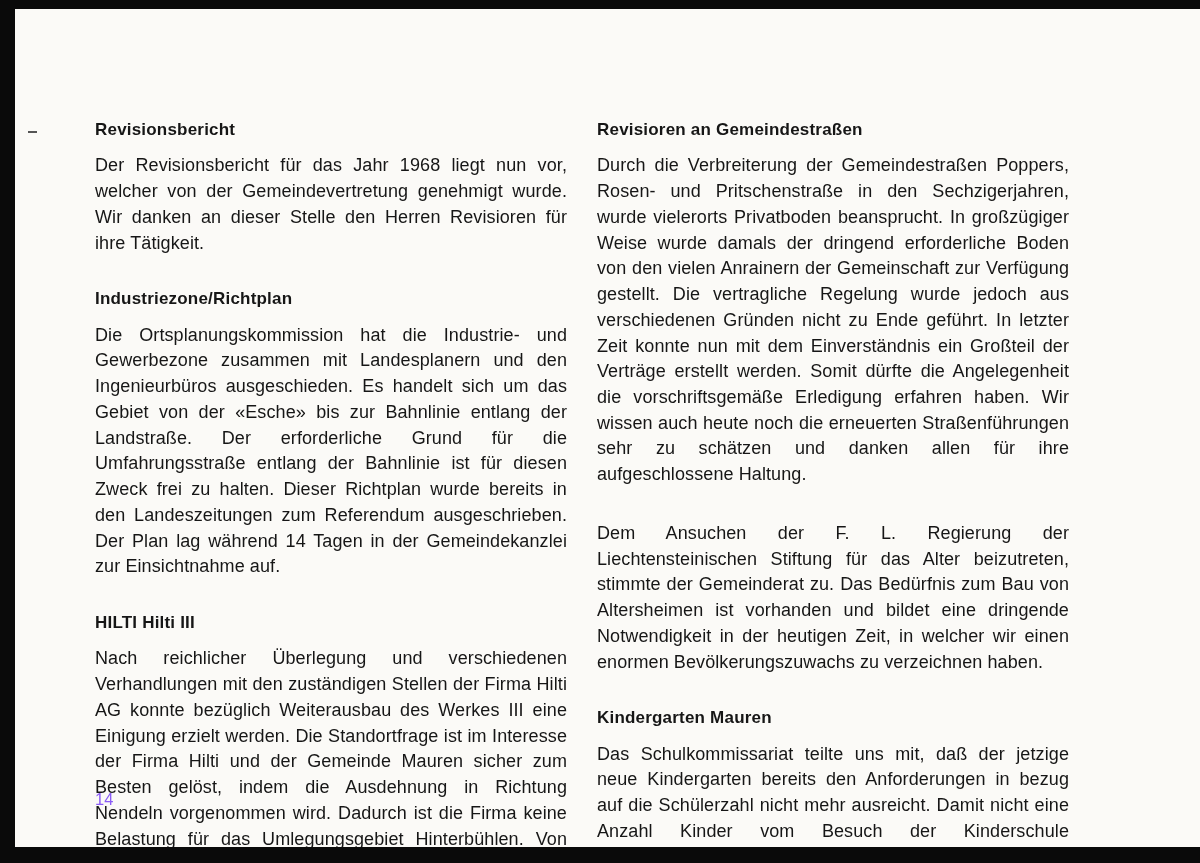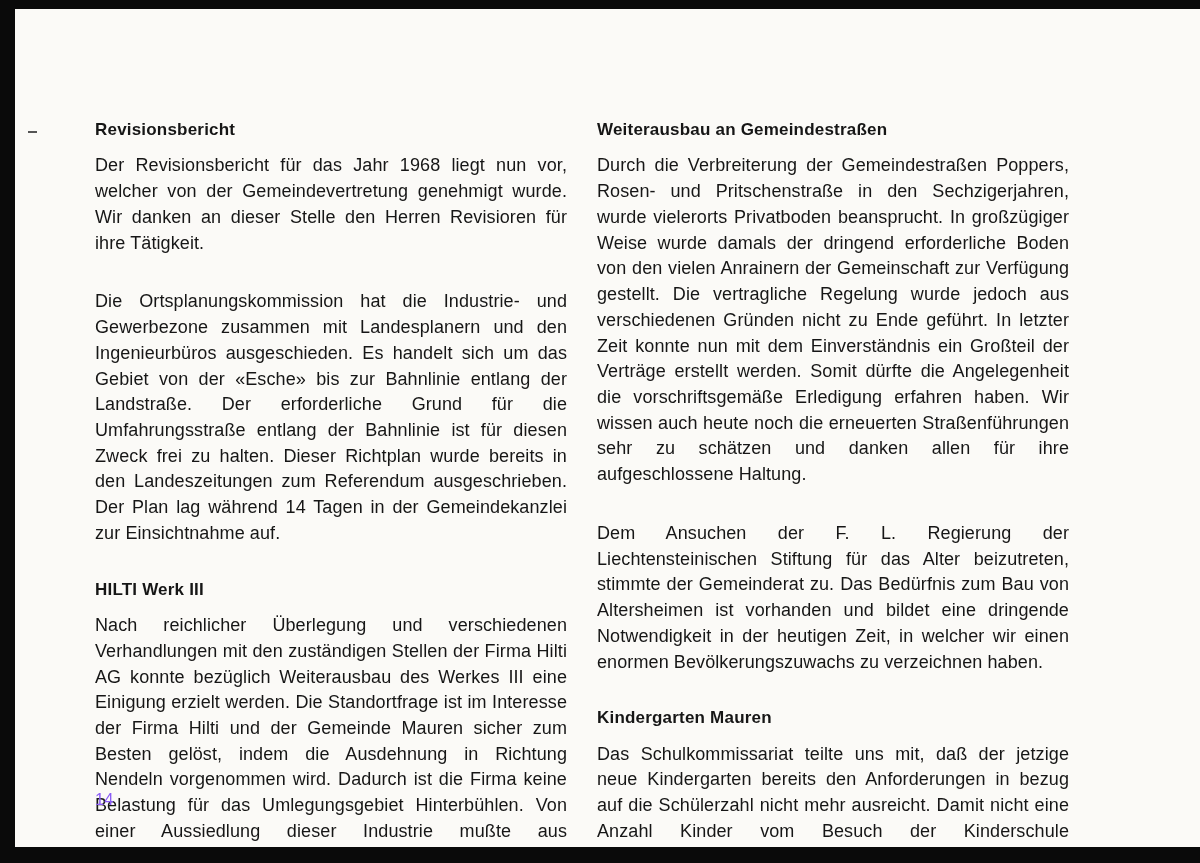--- a/index.html
+++ b/index.html
@@ -80,31 +80,32 @@
 
 <div class="page">
   <div class="columns">
 
     <div class="col">
       <div class="section">
         <h3>Revisionsbericht</h3>
         <p>Der Revisionsbericht für das Jahr 1968 liegt nun vor, welcher von der Gemeindevertretung genehmigt wurde. Wir danken an dieser Stelle den Herren Revisioren für ihre Tätigkeit.</p>
       </div>
       <div class="section">
+        <h3>Industriezone/Richtplan</h3>
         <p>Die Ortsplanungskommission hat die Industrie- und Gewerbezone zusammen mit Landesplanern und den Ingenieurbüros ausgeschieden. Es handelt sich um das Gebiet von der «Esche» bis zur Bahnlinie entlang der Landstraße. Der erforderliche Grund für die Umfahrungsstraße entlang der Bahnlinie ist für diesen Zweck frei zu halten. Dieser Richtplan wurde bereits in den Landeszeitungen zum Referendum ausgeschrieben. Der Plan lag während 14 Tagen in der Gemeindekanzlei zur Einsichtnahme auf.</p>
       </div>
       <div class="section">
-        <h3>HILTI Werk III</h3>
+        <h3>HILTI Hilti III</h3>
         <p>Nach reichlicher Überlegung und verschiedenen Verhandlungen mit den zuständigen Stellen der Firma Hilti AG konnte bezüglich Weiterausbau des Werkes III eine Einigung erzielt werden. Die Standortfrage ist im Interesse der Firma Hilti und der Gemeinde Mauren sicher zum Besten gelöst, indem die Ausdehnung in Richtung Nendeln vorgenommen wird. Dadurch ist die Firma keine Belastung für das Umlegungsgebiet Hinterbühlen. Von einer Aussiedlung dieser Industrie mußte aus verschiedenen Gründen abgesehen werden.</p>
       </div>
     </div>
 
     <div class="col">
       <div class="section">
-        <h3>Weiterausbau an Gemeindestraßen</h3>
+        <h3>Revisioren an Gemeindestraßen</h3>
         <p>Durch die Verbreiterung der Gemeindestraßen Poppers, Rosen- und Pritschenstraße in den Sechzigerjahren, wurde vielerorts Privatboden beansprucht. In großzügiger Weise wurde damals der dringend erforderliche Boden von den vielen Anrainern der Gemeinschaft zur Verfügung gestellt. Die vertragliche Regelung wurde jedoch aus verschiedenen Gründen nicht zu Ende geführt. In letzter Zeit konnte nun mit dem Einverständnis ein Großteil der Verträge erstellt werden. Somit dürfte die Angelegenheit die vorschriftsgemäße Erledigung erfahren haben. Wir wissen auch heute noch die erneuerten Straßenführungen sehr zu schätzen und danken allen für ihre aufgeschlossene Haltung.</p>
       </div>
       <div class="section">
         <p>Dem Ansuchen der F. L. Regierung der Liechtensteinischen Stiftung für das Alter beizutreten, stimmte der Gemeinderat zu. Das Bedürfnis zum Bau von Altersheimen ist vorhanden und bildet eine dringende Notwendigkeit in der heutigen Zeit, in welcher wir einen enormen Bevölkerungszuwachs zu verzeichnen haben.</p>
       </div>
       <div class="section">
         <h3>Kindergarten Mauren</h3>
         <p>Das Schulkommissariat teilte uns mit, daß der jetzige neue Kindergarten bereits den Anforderungen in bezug auf die Schülerzahl nicht mehr ausreicht. Damit nicht eine Anzahl Kinder vom Besuch der Kinderschule ausgeschlossen werden muß, ist die Gemeindevertretung auf der Suche nach</p>
       </div>
     </div>

